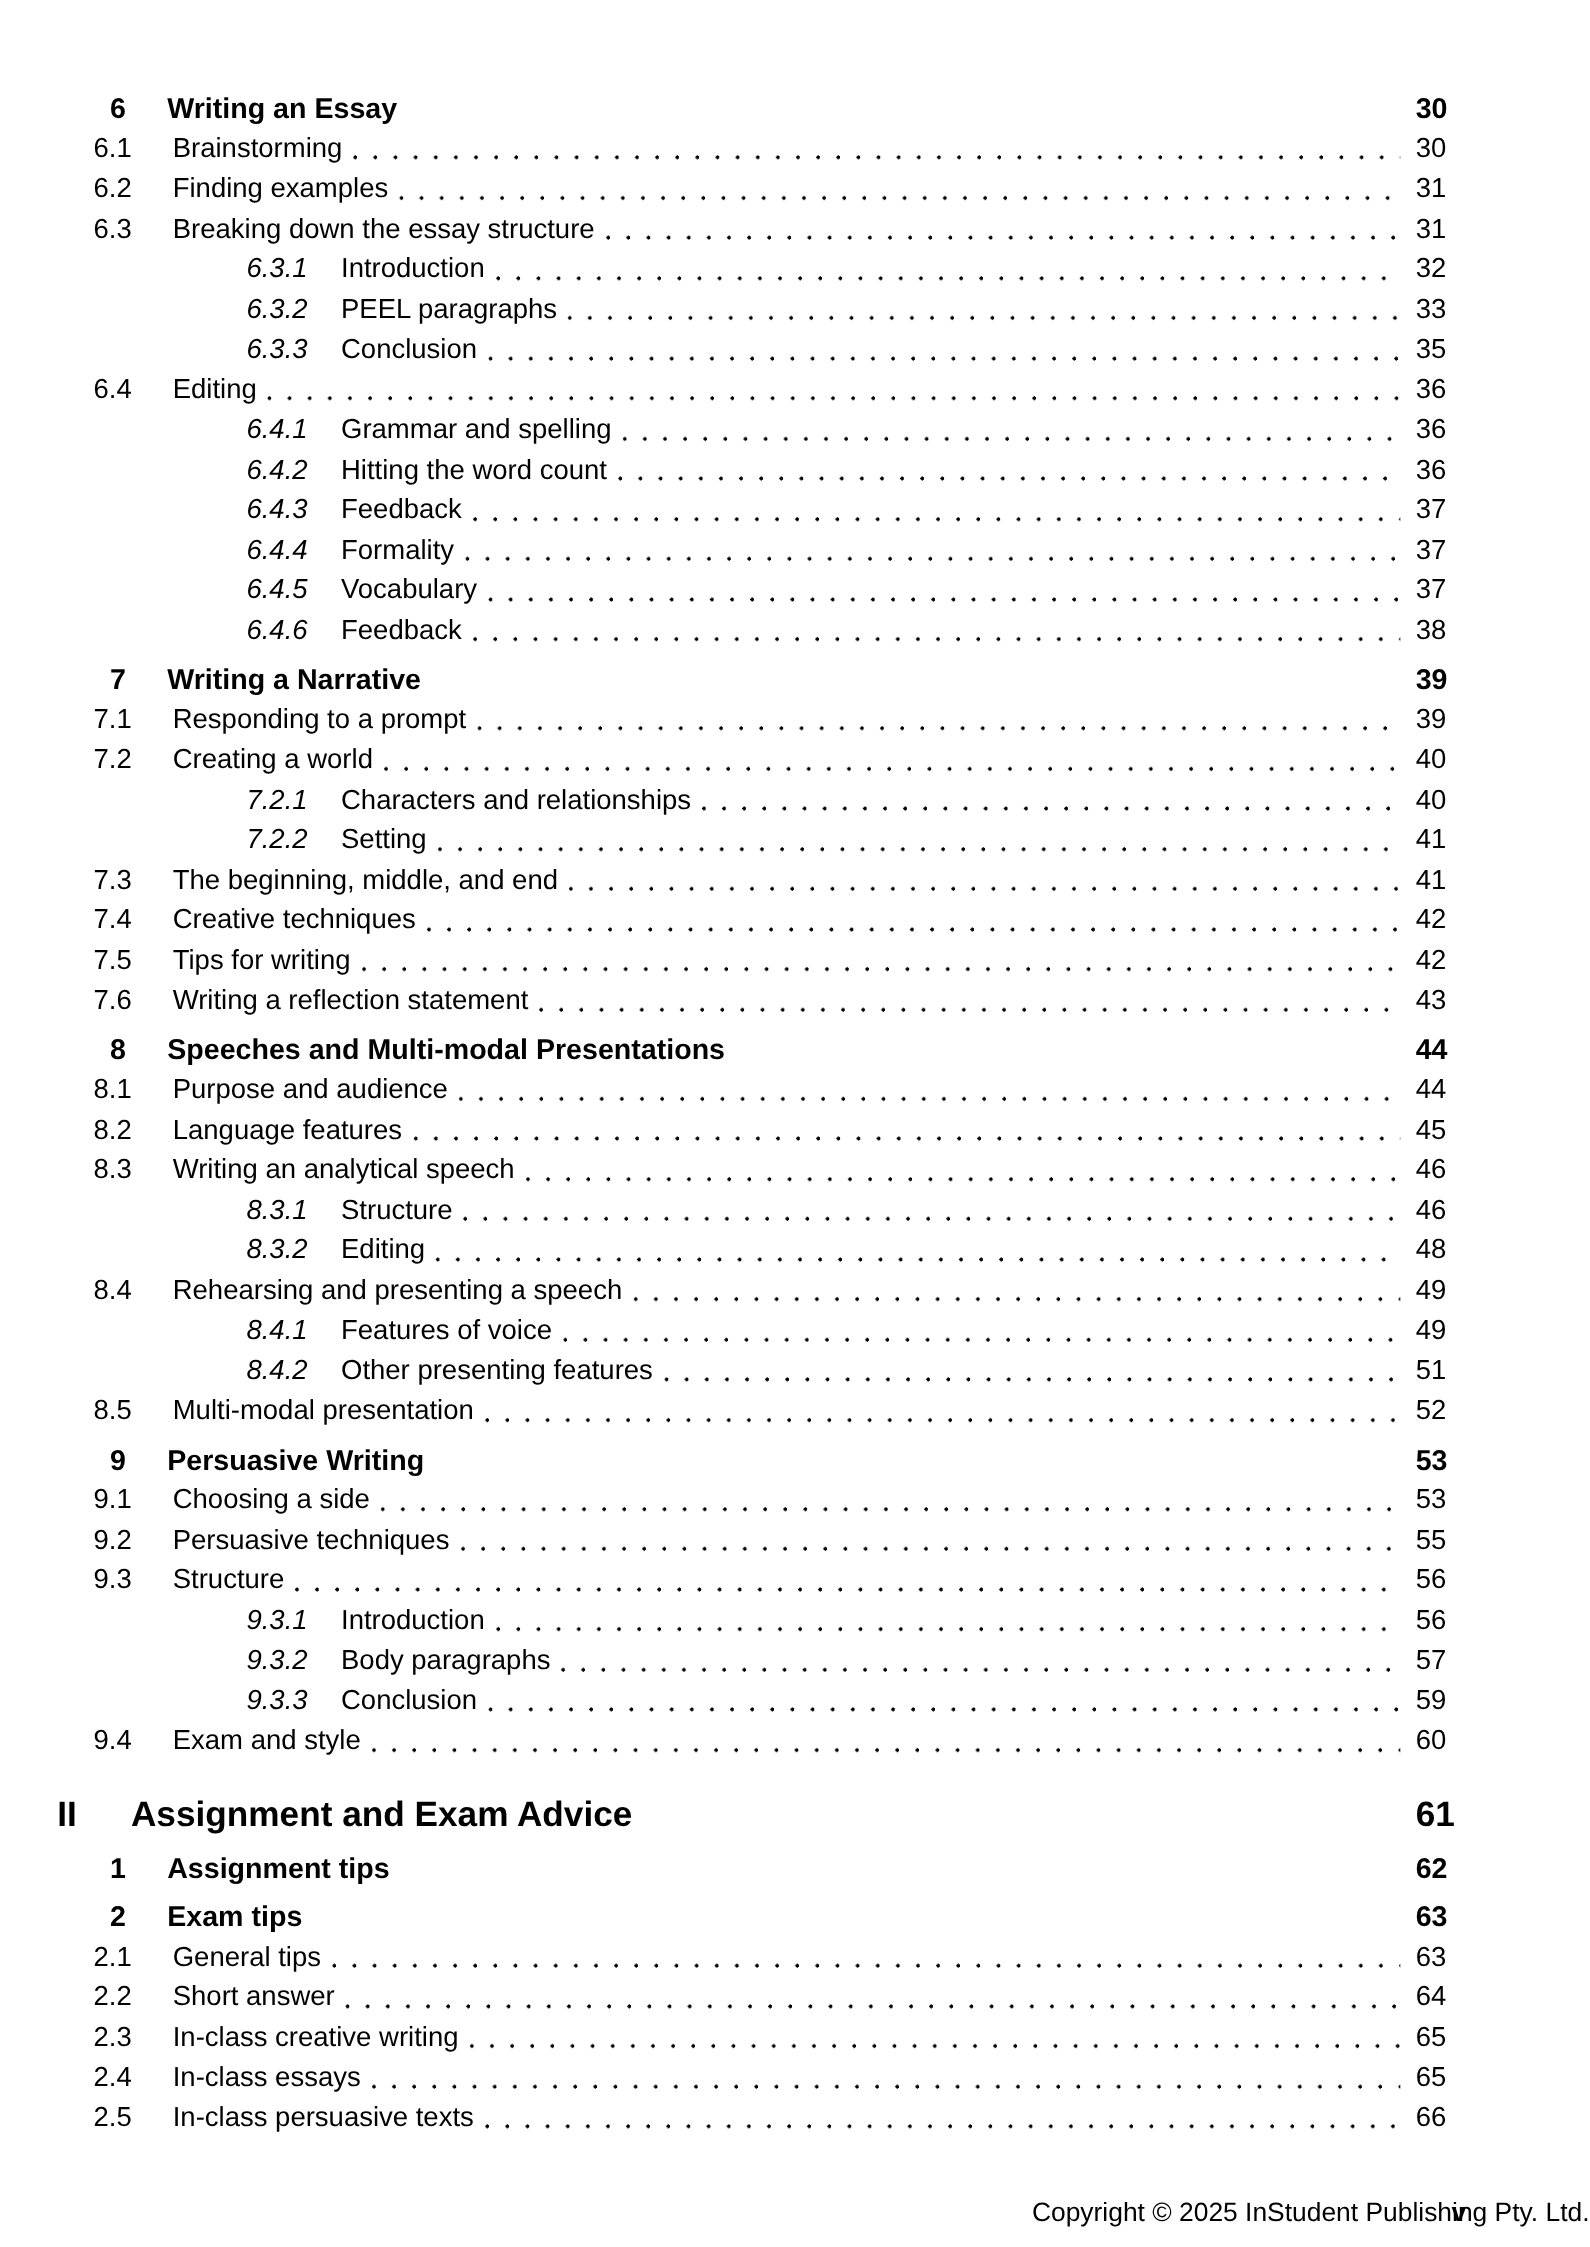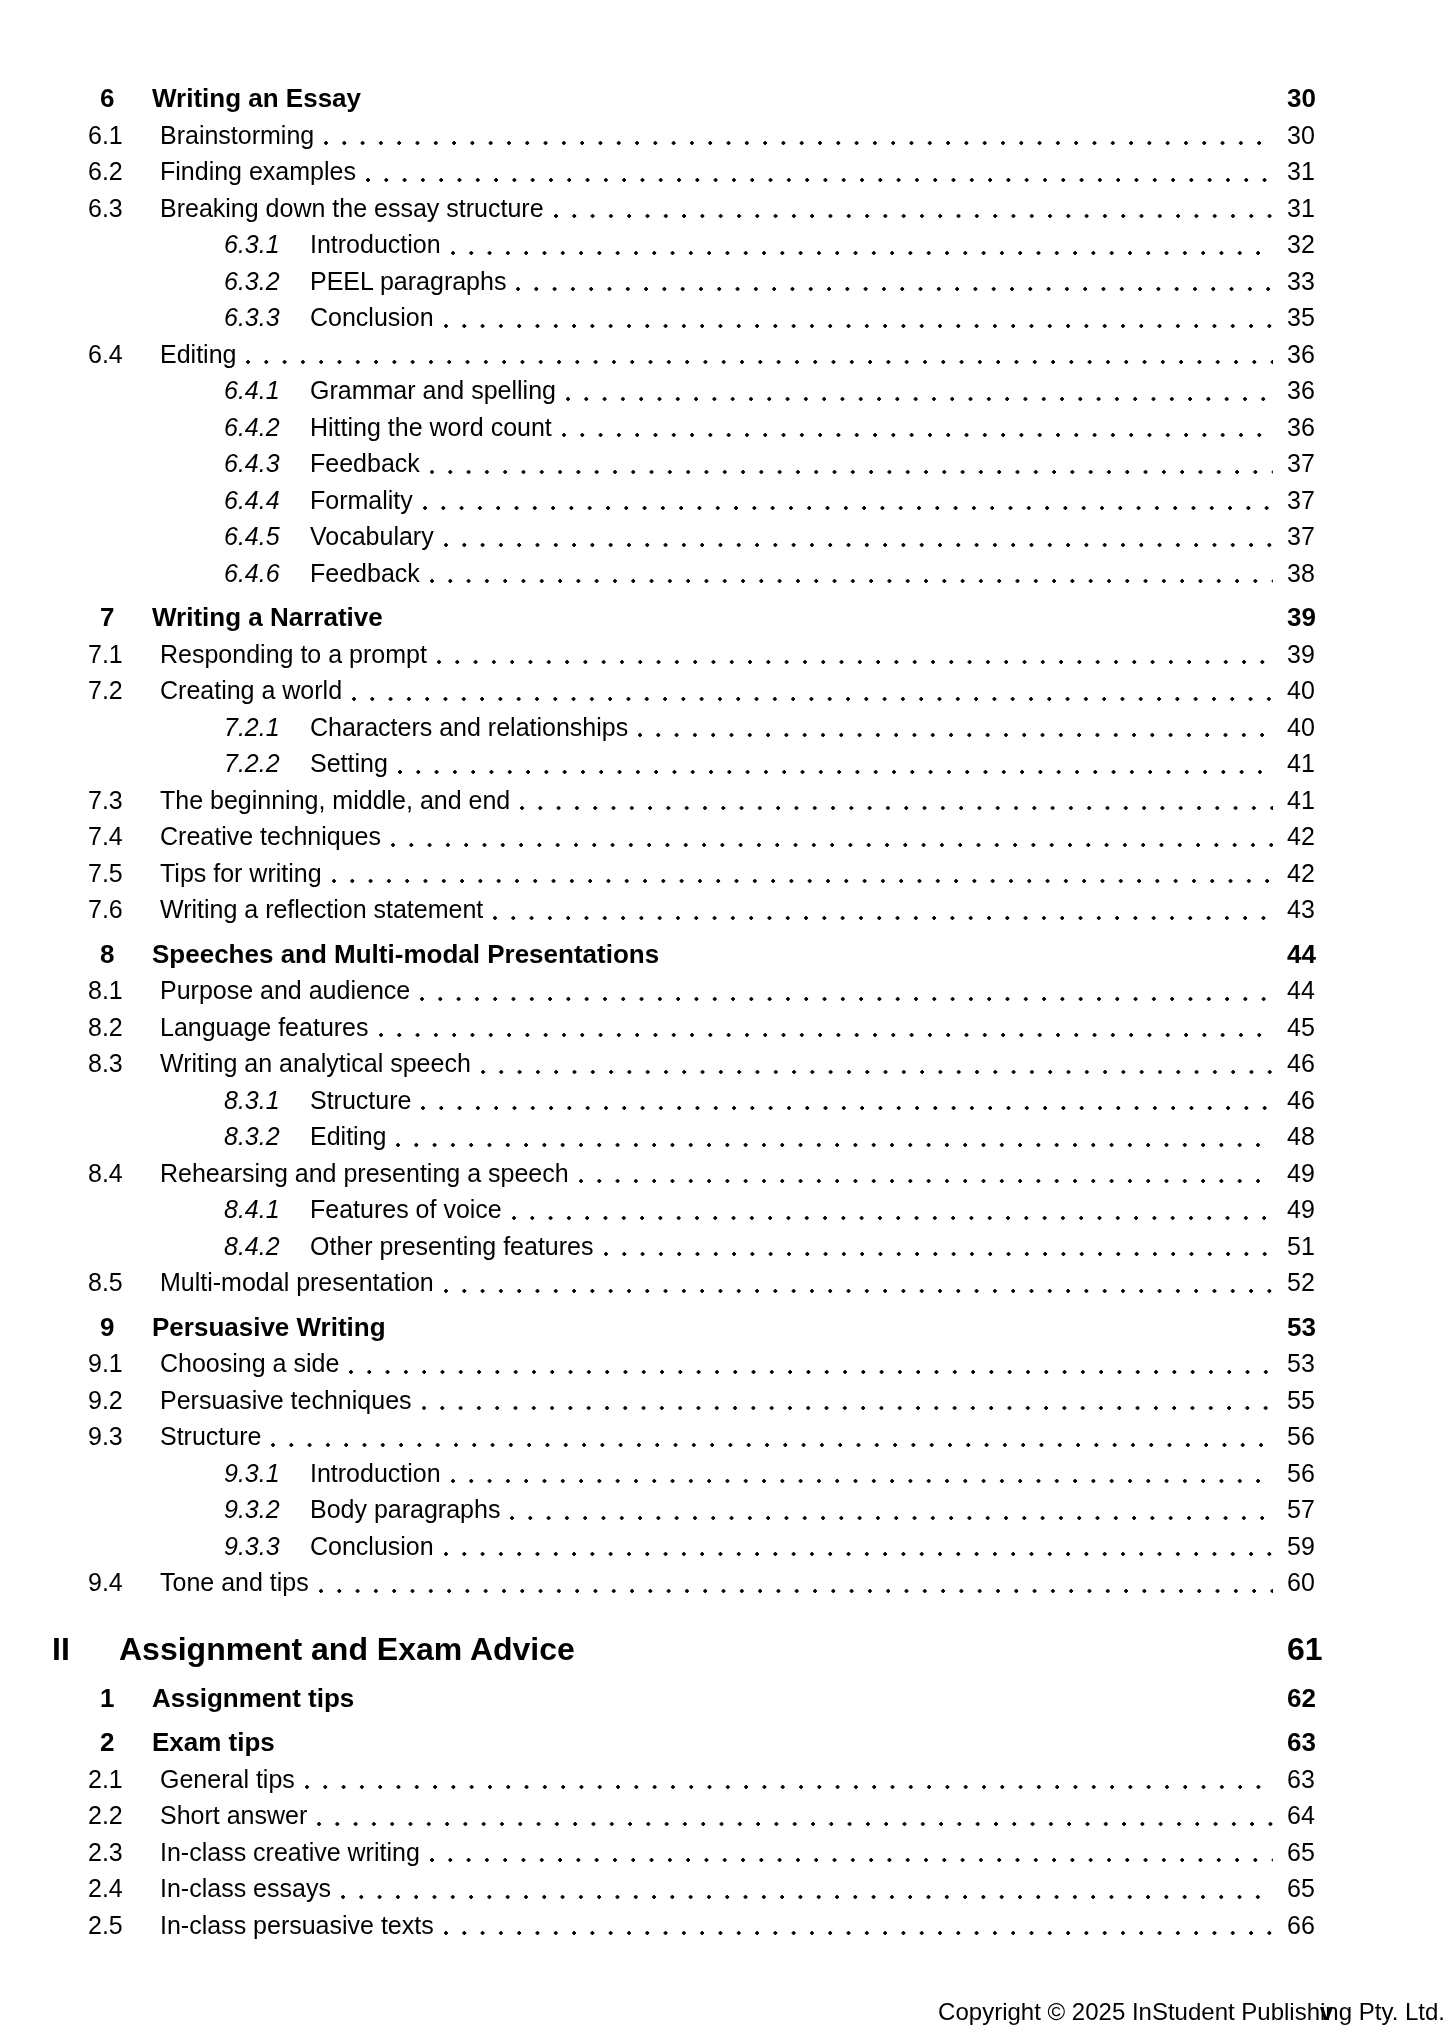--- a/index.html
+++ b/index.html
@@ -43,21 +43,21 @@
     flex: 0 0 46px;
     text-align: left;
   }
   .lvl-chapter {
     margin-top: 8px;
     font-weight: bold;
     font-size: 26px;
   }
   .lvl-chapter  { padding-left: 100px; }
   .lvl-chapter .num { width: 52px; }
-  .lvl-section  { padding-left: 88px; }
+  .lvl-section  { padding-left: 62px; margin-left: 23px; }
   .lvl-section .num { width: 72px; }
   .lvl-subsection { padding-left: 224px; }
   .lvl-subsection .num { width: 86px; font-style: italic; }
   .lvl-part {
     margin-top: 27px;
     margin-bottom: 10px;
     font-weight: bold;
     font-size: 32px;
     line-height: 42px;
     padding-left: 52px;
@@ -325,21 +325,21 @@
         <span class="page-num">57</span>
     </div>
       <div class="row lvl-subsection">
       <span class="num">9.3.3</span>
       <span class="title">Conclusion</span>
       <div class="leader"></div>
         <span class="page-num">59</span>
     </div>
       <div class="row lvl-section">
       <span class="num">9.4</span>
-      <span class="title">Tone and tips</span>
+      <span class="title">Exam and style</span>
       <div class="leader"></div>
         <span class="page-num">60</span>
     </div>
       <div class="row lvl-part">
       <span class="num">II</span>
       <span class="title">Assignment and Exam Advice</span>
       <div class="spacer"></div>
         <span class="page-num">61</span>
     </div>
       <div class="row lvl-chapter">

